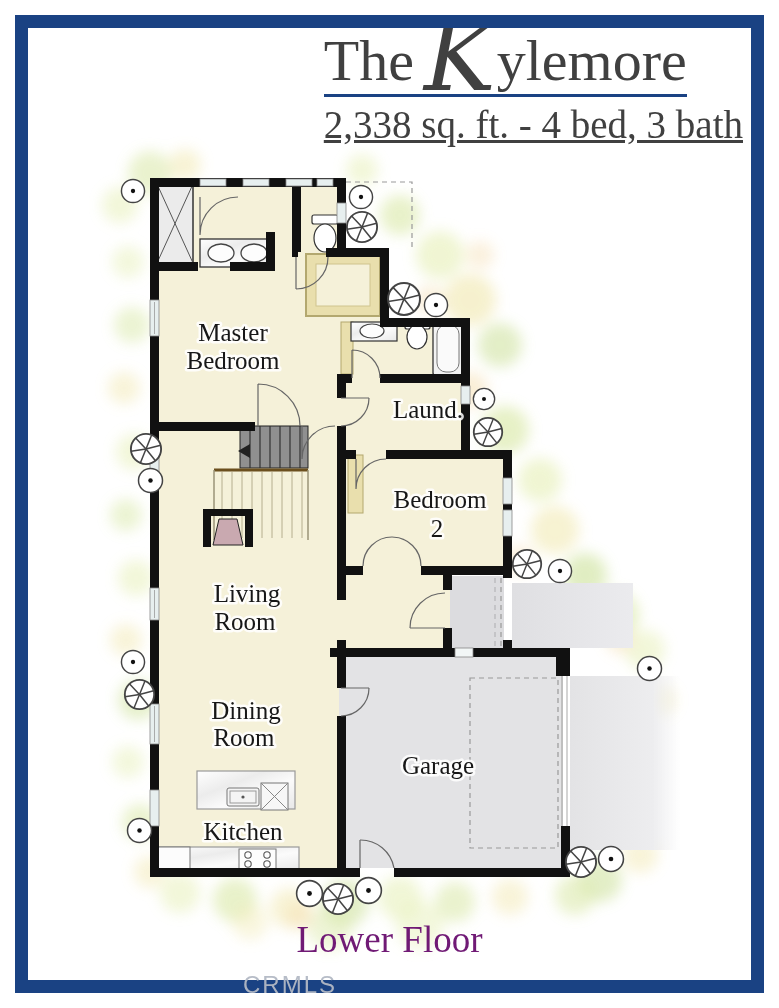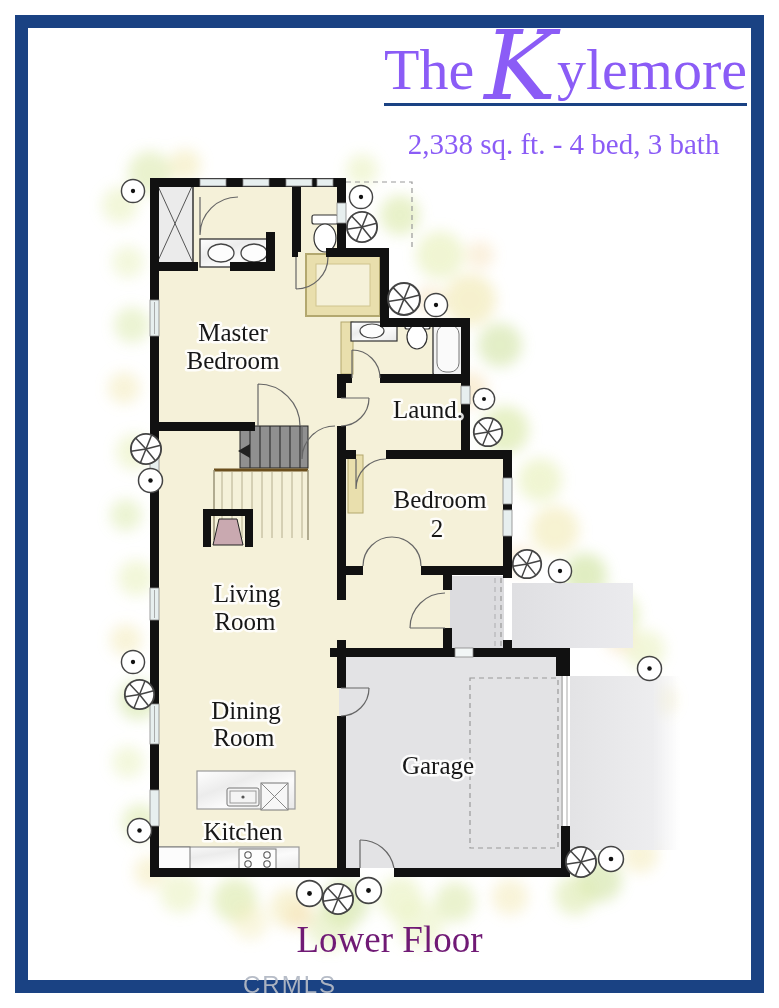--- a/index.html
+++ b/index.html
@@ -1,26 +1,26 @@
 <!DOCTYPE html>
 <html><head>
 <meta charset="utf-8">
 <style>
   html,body{margin:0;padding:0;background:#ffffff;}
   .page{position:relative;width:779px;height:1008px;background:#ffffff;overflow:hidden;
         font-family:"Liberation Serif",serif;}
   .frame{position:absolute;left:15px;top:15px;right:15px;bottom:15px;
          border:13px solid #1a4283;z-index:3;pointer-events:none;}
-  .title-block{position:absolute;top:41px;right:32px;text-align:center;color:#8b5cf6;z-index:2;}
+  .title-block{position:absolute;top:32px;right:32px;text-align:left;color:#404040;z-index:2;}
   .title-line{display:inline-block;border-bottom:3px solid #1a4283;padding-bottom:4px;
               line-height:1;white-space:nowrap;}
   .t-the,.t-rest{font-size:58px;letter-spacing:0px;}
   .t-k{font-family:"DejaVu Serif",serif;font-style:italic;font-size:96px;line-height:0;
        vertical-align:-10px;margin:0 1px 0 10px;}
-  .subtitle{font-size:29px;margin-top:22px;padding-right:4px;}
+  .subtitle{font-size:39px;margin-top:5px;padding-right:4px;text-decoration:underline;}
   .floor-label{position:absolute;top:918px;left:0;width:100%;text-align:center;
                font-size:37px;color:#701a75;z-index:2;}
   .watermark{position:absolute;left:243px;top:971px;z-index:4;
              font-family:"Liberation Sans",sans-serif;font-size:24px;letter-spacing:2px;
              color:rgba(178,184,196,0.95);}
   svg.plan{position:absolute;left:0;top:0;z-index:1;}
   text.room{font-family:"Liberation Serif",serif;font-size:25px;fill:#171717;
             text-anchor:middle;paint-order:stroke;stroke:rgba(255,255,255,0.85);
             stroke-width:5px;stroke-linejoin:round;}
 </style>

